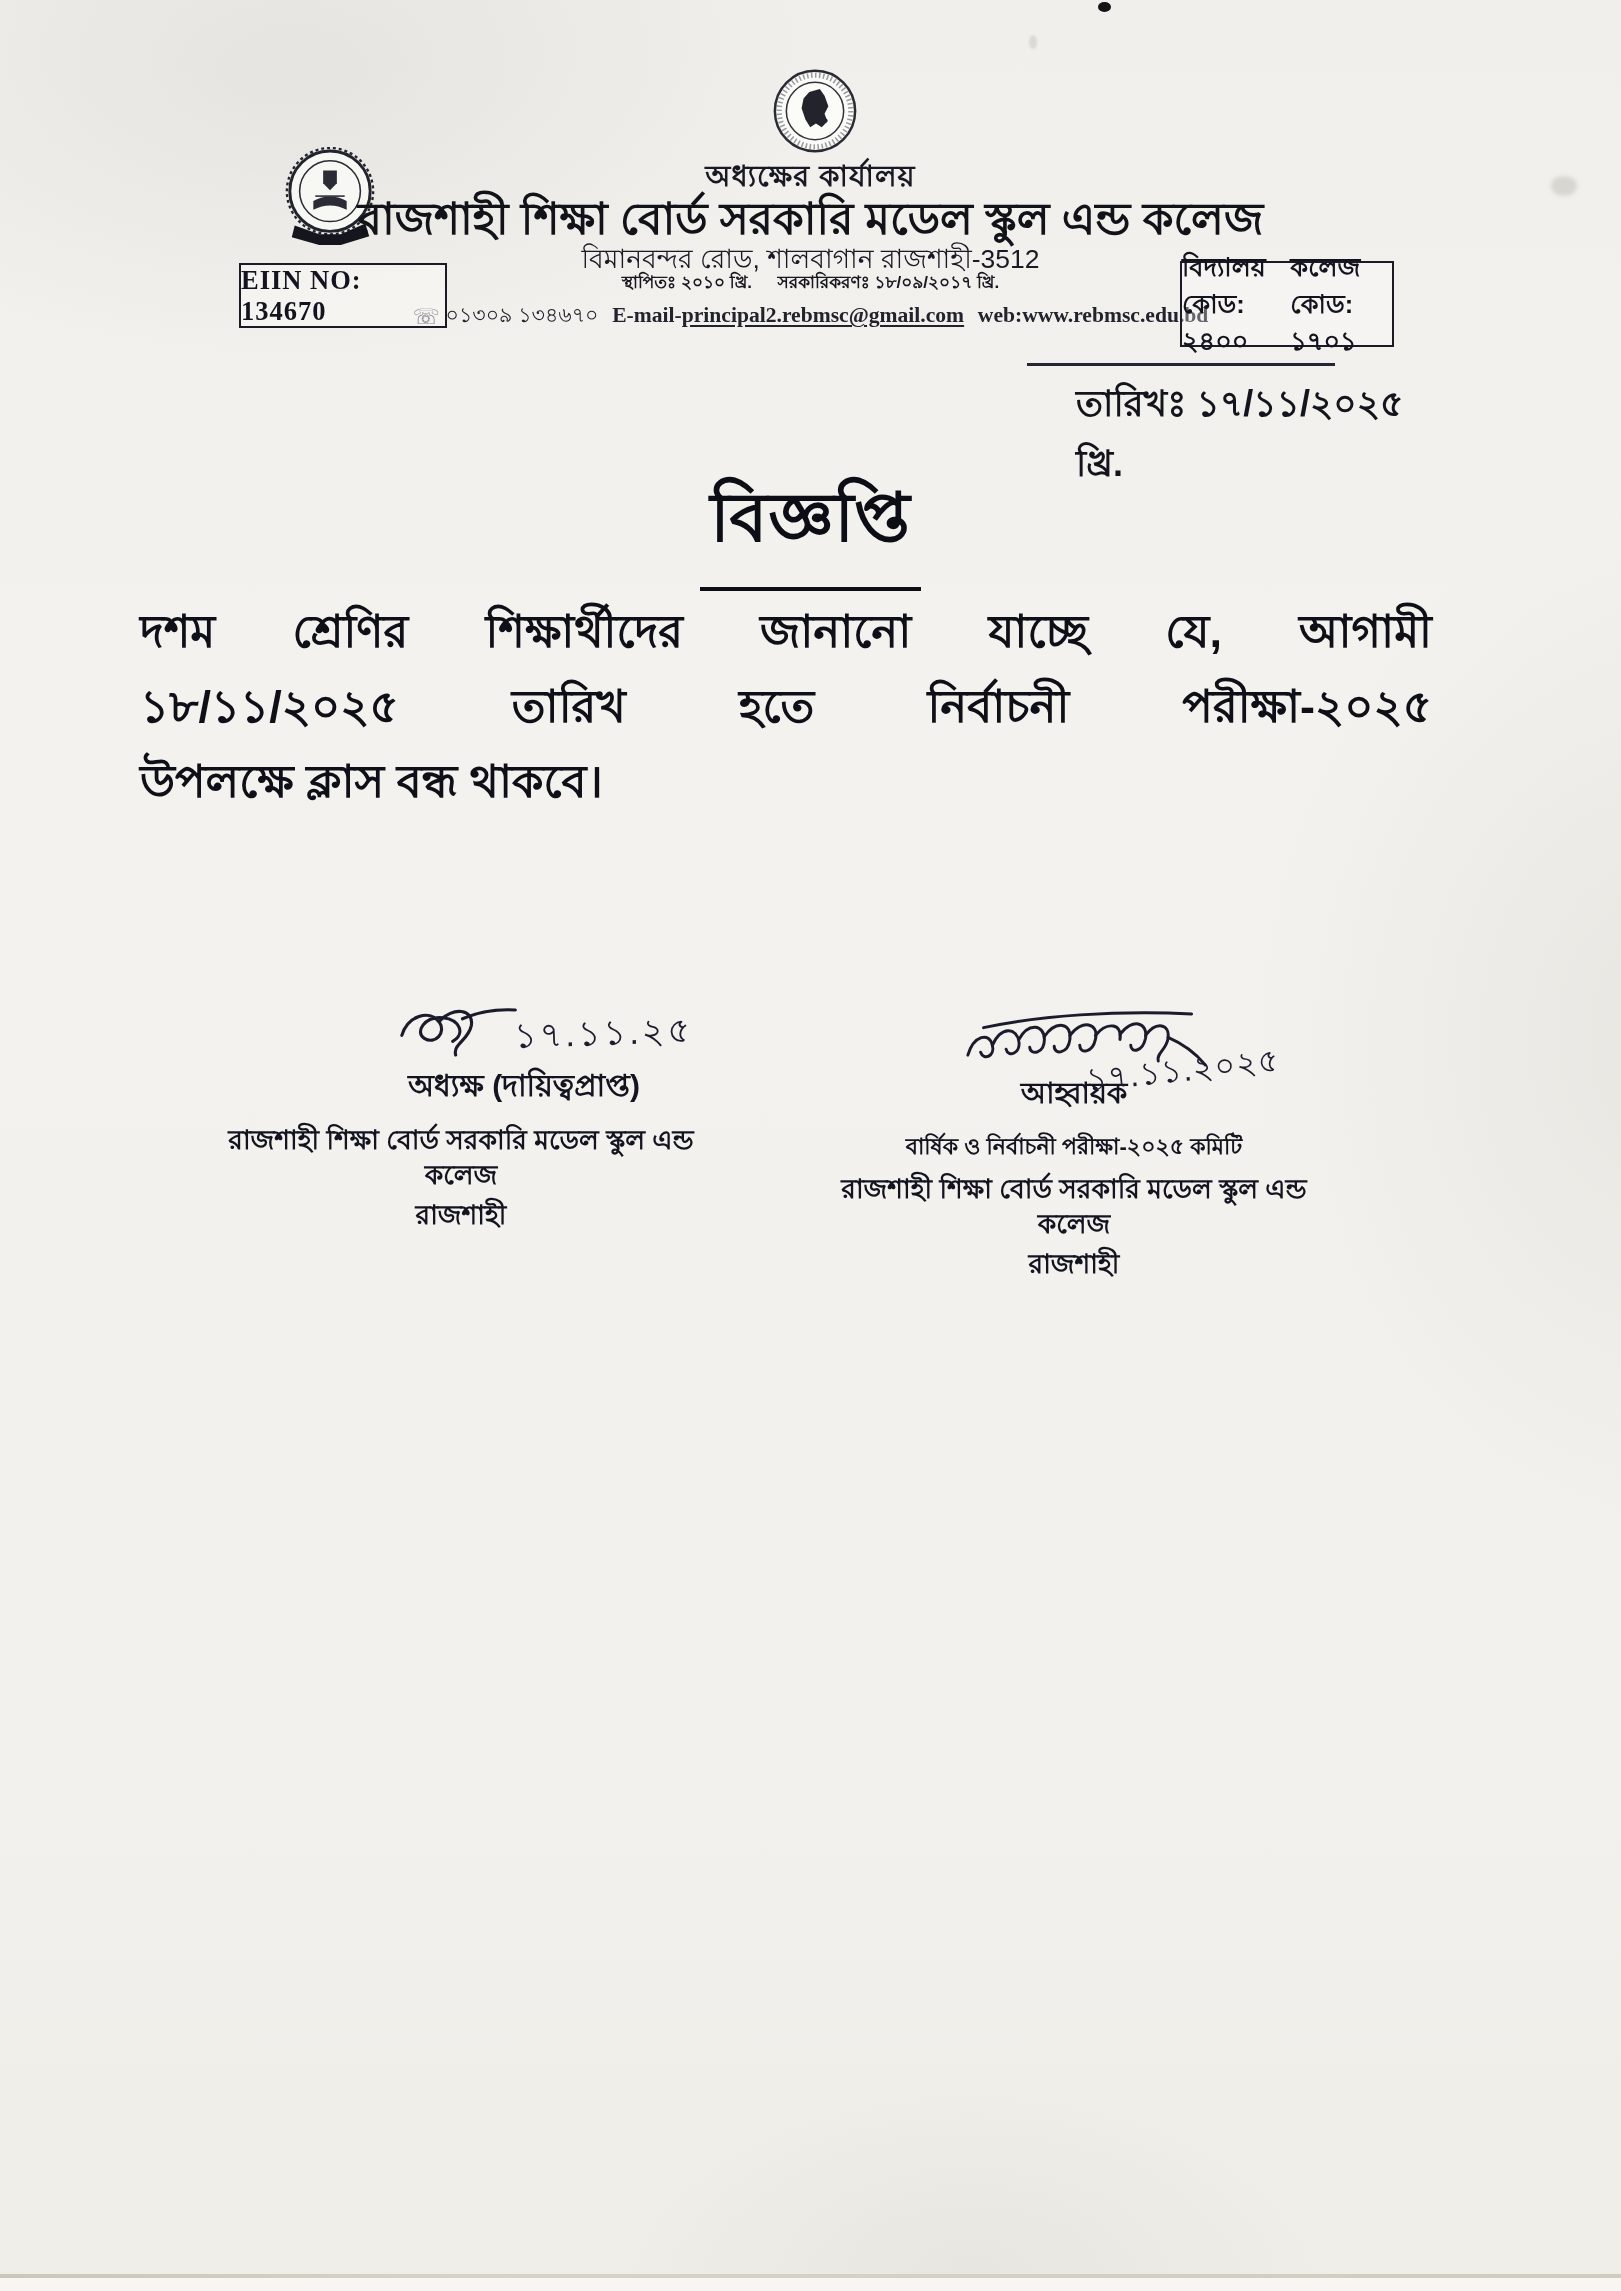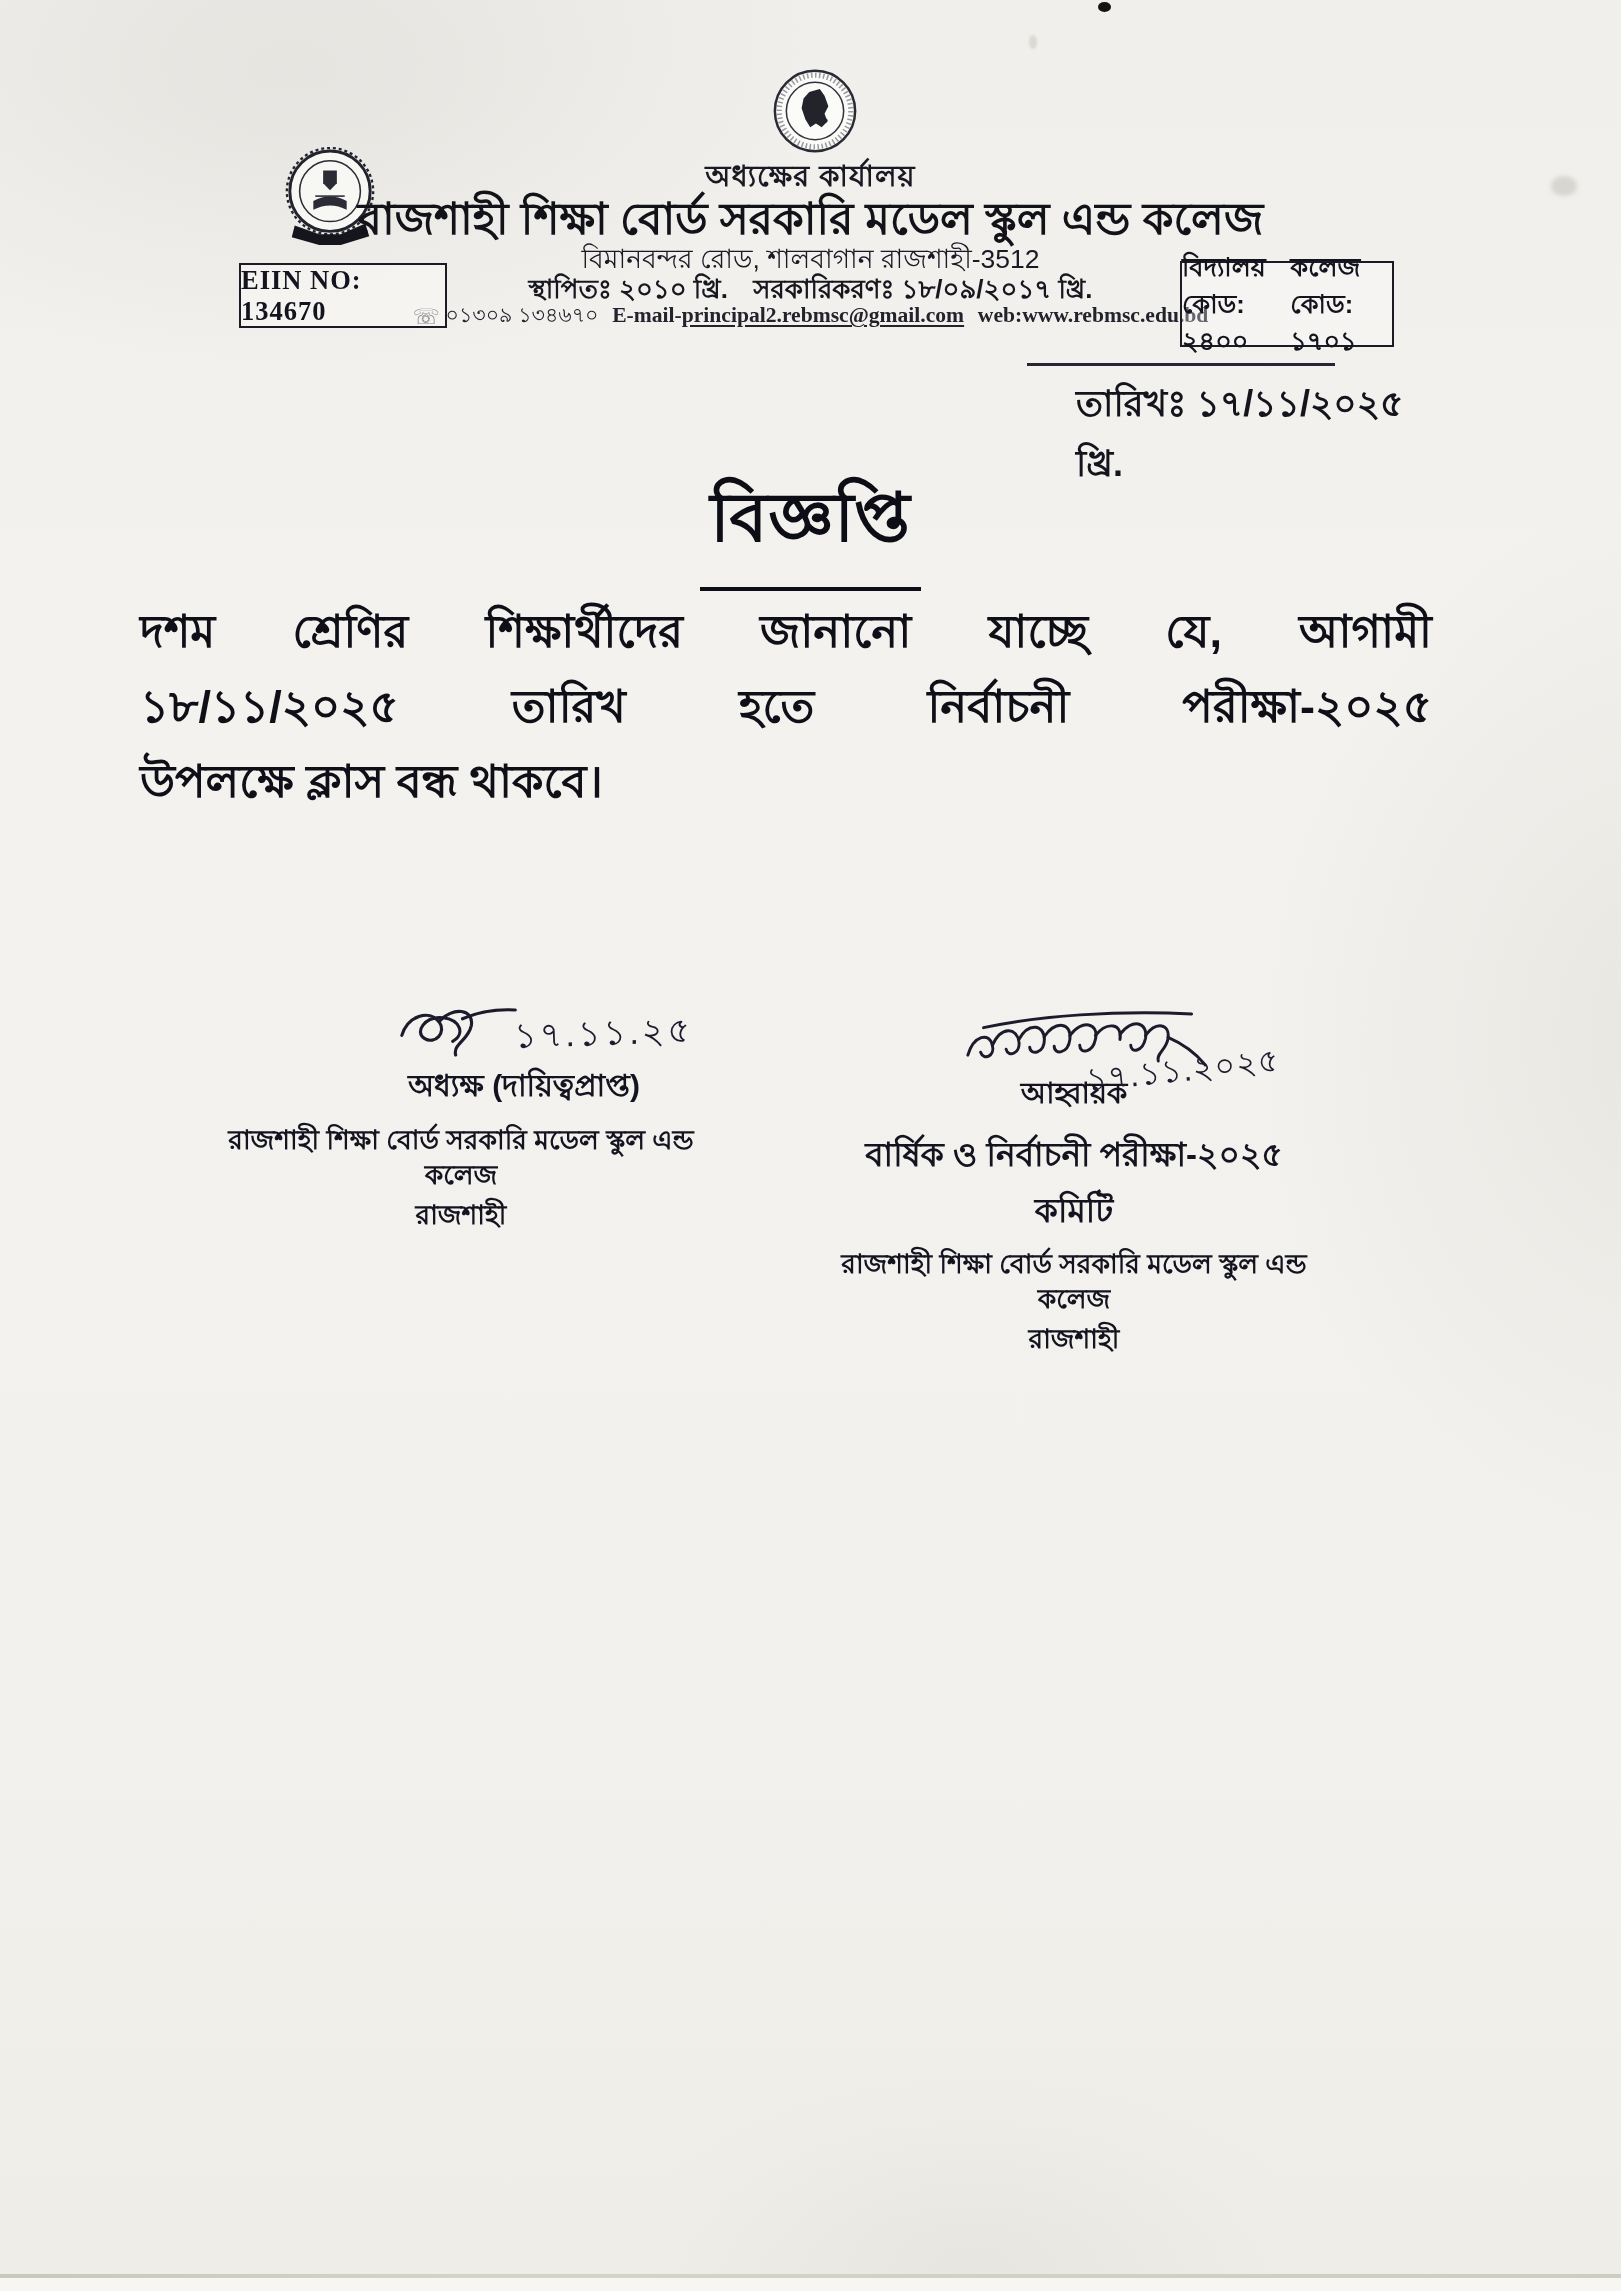--- a/index.html
+++ b/index.html
@@ -15,21 +15,21 @@
       radial-gradient(686px 882px at 103% 45%, rgba(180,178,170,.18), rgba(0,0,0,0) 60%),
       radial-gradient(490px 294px at 60% 99%, rgba(190,188,180,.15), rgba(0,0,0,0) 70%),
       linear-gradient(180deg,#f1efeb 0%,#f4f2ee 30%,#f3f1ed 75%,#efede8 100%);
   }
   .abs{position:absolute;}
   
   .hdr-center{left:0;right:0;text-align:center;}
   .office-line{top:153px;font-size:29px;font-weight:600;letter-spacing:1px;color:#191924;}
   .institution{top:186px;font-size:44px;font-weight:700;color:#121219;}
   .address{top:239px;font-size:26.5px;font-weight:500;color:#1a1a26;}
-  .established{top:269px;font-size:26px;font-weight:600;color:#17171f;}
+  .established{top:269px;font-size:17px;font-weight:600;color:#17171f;}
   .established .gap{display:inline-block;width:25.5px;}
   .contact{top:300px;font-size:20.6px;color:#23232e;}
   .contact .latin{font-family:"Liberation Serif","DejaVu Serif",serif;font-size:21.6px;font-weight:bold;}
   .contact .email{text-decoration:underline;text-underline-offset:2.9px;}
   .contact .phone-no{font-weight:500;margin:0 13.7px 0 5.9px;}
   .contact .web{margin-left:13.7px;}
   .phone-glyph{font-size:21.6px;color:#4a4a52;vertical-align:-2px;}
   .seal{top:65px;left:772px;width:86px;height:92px;}
   .crest{top:147px;left:280px;width:100px;height:108px;}
   .eiin-box{
@@ -68,21 +68,21 @@
   }
   .sig-left .sig-svg{left:174px;top:7.8px;width:137px;height:61px;}
   .sig-left .hand-date{left:294px;top:13.7px;transform:rotate(-2deg);}
   .sig-right .sig-svg{left:127px;top:-2px;width:263px;height:63px;}
   .sig-right .hand-date{left:253px;top:39px;font-size:32px;transform:rotate(-6deg);letter-spacing:1px;}
   .sig-line{font-weight:600;color:#141420;}
   .sig-left .designation{margin-left:188px;font-size:30px;margin-top:-3.9px;}
   .sig-left .org{text-align:center;font-size:26.5px;margin-top:9.8px;line-height:35px;}
   .sig-left .place{text-align:center;font-size:26.5px;margin-top:2px;}
   .sig-right .designation{text-align:center;font-size:29px;margin-top:-9.8px;}
-  .sig-right .committee{text-align:center;font-size:33px;font-weight:700;margin-top:9.8px;}
+  .sig-right .committee{text-align:center;font-size:22px;font-weight:700;margin-top:9.8px;}
   .sig-right .org{text-align:center;font-size:26.5px;margin-top:5.9px;line-height:35px;}
   .sig-right .place{text-align:center;font-size:26.5px;margin-top:2px;}
   
   .dot-artifact{top:2px;left:1098px;width:12.7px;height:9.8px;border-radius:50%;background:#141414;}
   .smudge-1{top:176px;left:1551px;width:25.5px;height:19.6px;border-radius:50%;background:#b9b7b1;opacity:.45;filter:blur(2px);}
   .smudge-2{top:35px;left:1029px;width:7.8px;height:13.7px;border-radius:50%;background:#c6c4be;opacity:.5;filter:blur(1px);}
   .bottom-edge{left:0;right:0;top:2274px;height:3.9px;background:linear-gradient(90deg,#c9c8ba,#d6d4c8 30%,#cfcdc0);}
   .bottom-strip{left:0;right:0;top:2278px;height:13.7px;background:#f7f6f2;}
 </style>
 </head>

